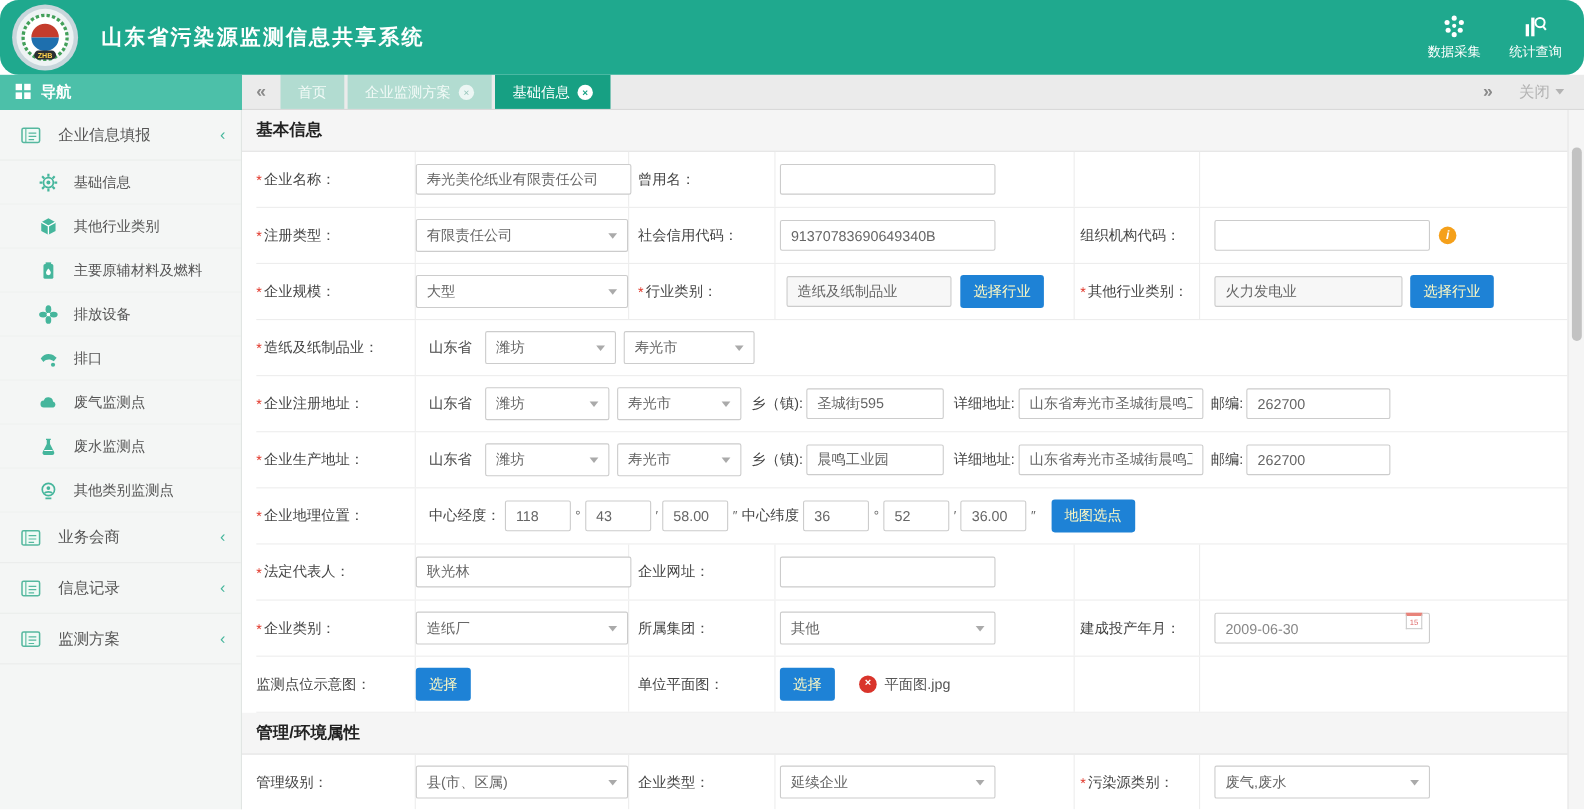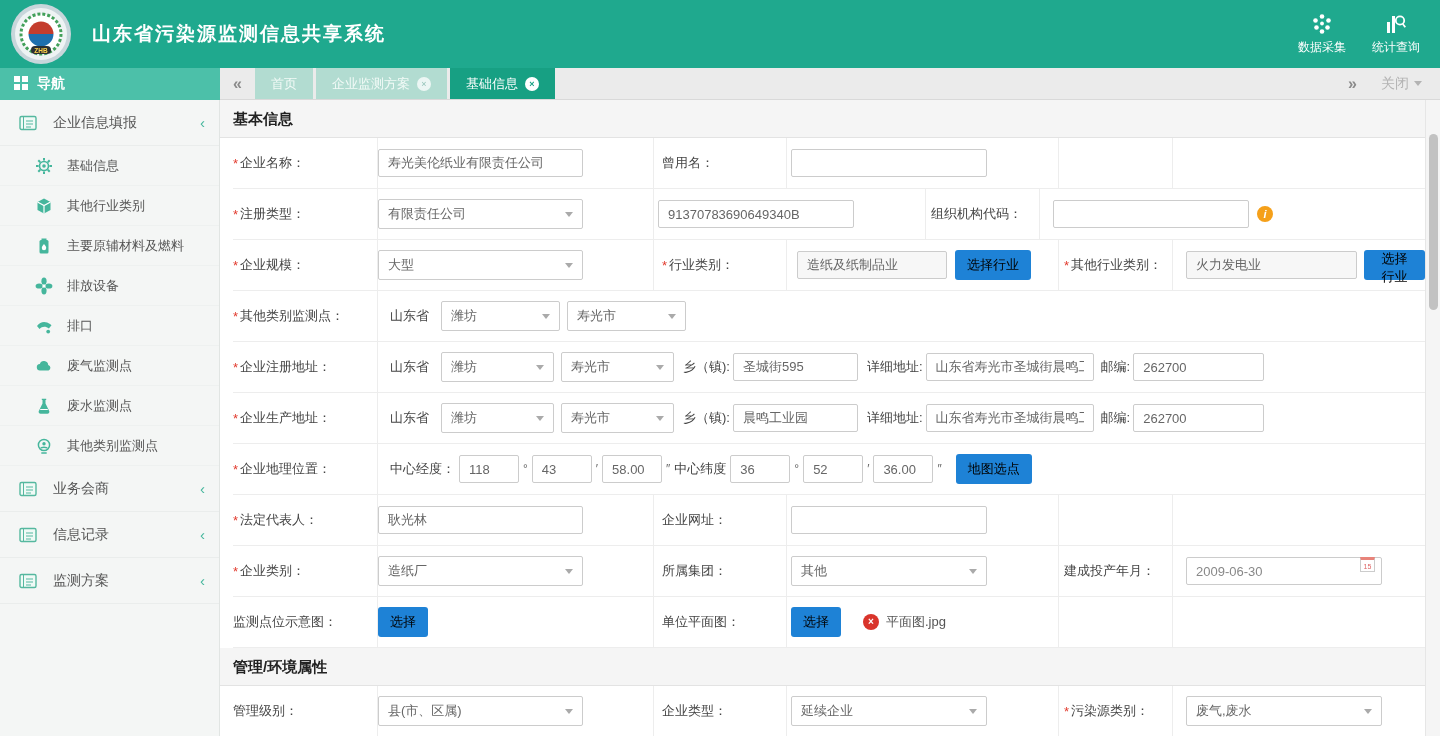--- a/index.html
+++ b/index.html
@@ -3,21 +3,21 @@
 <meta charset="utf-8">
 <style>
   * { box-sizing: border-box; }
   html,body { margin:0; padding:0; }
   body {
     width:1440px; height:736px; overflow:hidden;
     font-family:"Liberation Sans","DejaVu Sans",sans-serif;
     background:#fff; font-size:13px; color:#444;
   }
   
-  .header { height:68px; background:#1fa98e; display:flex; align-items:center; position:relative; }
+  .header { height:68px; background:#1fa98e; display:flex; align-items:center; position:relative;border-radius:17px; }
   .logo { margin:3px 0 0 10px; flex:0 0 auto; }
   .app-title { color:#fff; font-size:19px; font-weight:bold; letter-spacing:2px; margin:0 0 0 20px; }
   .header-actions { margin-left:auto; display:flex; gap:26px; padding-right:20px;align-items:center; }
   .header-action { display:flex; flex-direction:column; align-items:center; color:#fff; font-size:12px; cursor:pointer; }
   .header-action .h-icon { height:24px; display:flex; align-items:flex-end; margin-bottom:3px; }
   
   .subbar { height:32px; display:flex; }
   .nav-head { width:220px; background:#4cc0a9; color:#fff; display:flex; align-items:center; gap:9px; padding-left:14px; font-size:14px; font-weight:bold; }
   .tabstrip { flex:1; background:#ebebeb; display:flex; align-items:stretch; border-bottom:1px solid #d9d9d9; }
   .tab-arrow { color:#8a8a8a; font-size:16px; font-weight:bold; display:flex; align-items:center; padding:0 13px; cursor:pointer; }
@@ -37,28 +37,28 @@
   .side-item { height:40px; display:flex; align-items:center; padding-left:35px; border-bottom:1px solid #eef1f0; color:#555; font-size:13px; cursor:pointer; }
   .side-item .si-icon { width:18px; margin-right:14px; display:flex; }
   
   .content { flex:1; background:#fff; position:relative; overflow:hidden; }
   .form { margin:0 15px 0 13px; }
   .sec-title { height:38px; line-height:38px; background:#f5f5f5; border-bottom:1px solid #e3e3e3; font-weight:bold; font-size:15px; color:#222; padding-left:0; margin:0 -15px 0 -13px; }
   .sec-title span { padding-left:13px; }
   .frow { display:flex; height:51px; border-bottom:1px solid #ededed; align-items:center; }
   .cell { height:100%; display:flex; align-items:center; }
   .bR { border-right:1px solid #ededed; }
-  .w-l1{width:145px}.w-f1{width:276px}.w-l2{width:133px;padding-left:8px}.w-f2{width:272px}.w-l3{width:114px;padding-left:5px}.w-f3{flex:1}
+  .w-l1{width:145px}.w-f1{width:194px}.w-l2{width:133px;padding-left:8px}.w-f2{width:272px}.w-l3{width:114px;padding-left:5px}.w-f3{flex:1}
   .span-cell { flex:1; display:flex; align-items:center; }
   .req { color:#e23b2e; margin-right:2px; }
   .inp { height:28px; border:1px solid #ccc; border-radius:2px; padding:0 9px; font:13px "Liberation Sans","DejaVu Sans",sans-serif; color:#666; background:#fff; }
   .inp.ro { background:#f7f7f7; }
   .sel { height:30px; border:1px solid #ccc; border-radius:2px; background:#fff; color:#666; display:flex; align-items:center; justify-content:space-between; padding:0 9px; cursor:pointer; }
   .sel-caret { width:0; height:0; border:4px solid transparent; border-top:5px solid #aaa; margin-top:5px; }
-  .btn-blue { height:30px; border:none; border-radius:3px; background:#1e82d6; color:#000000; font:13px "Liberation Sans","DejaVu Sans",sans-serif; padding:0 12px; cursor:pointer; }
+  .btn-blue { height:30px; border:none; border-radius:3px; background:#1e82d6; color:#fef9c3; font:13px "Liberation Sans","DejaVu Sans",sans-serif; padding:0 12px; cursor:pointer; }
   .info-icon { width:16px; height:16px; border-radius:50%; background:#f5a01a; color:#fff; font-size:11px; font-weight:bold; font-style:italic; text-align:center; line-height:16px; margin-left:8px; }
   .del-icon { width:16px; height:16px; border-radius:50%; background:#d9342b; color:#fff; font-size:10px; font-weight:bold; text-align:center; line-height:16px; cursor:pointer; }
   .date-wrap { position:relative; display:flex; align-items:flex-start; }
   .cal-icon { position:absolute; right:7px; width:15px; height:15px; border:1px solid #ccc; background:#fff; font-size:7px; color:#d66; text-align:center; line-height:13px; border-top:3px solid #e8837a; cursor:pointer; }
   .sym { color:#666; margin:0 4px; font-size:12px; }
   .fname { color:#555; margin-left:7px; }
   
   .vscroll { position:absolute; top:0; right:0; width:15px; height:100%; background:#f5f5f5; border-left:1px solid #e6e6e6; }
   .vthumb { position:absolute; top:34px; left:3px; width:9px; height:176px; background:#c2c2c2; border-radius:5px; cursor:pointer; }
 </style>
@@ -315,20 +315,23 @@
         <div class="cell w-l1 bR">
             <span class="req">*</span>
             <span>注册类型：</span>
           </div>
         <div class="cell w-f1 bR">
           <div class="sel" style="width:205px">
               <span>有限责任公司</span>
               <i class="sel-caret"></i>
             </div>
         </div>
+        <div class="cell w-l2 bR">
+            <span>社会信用代码：</span>
+          </div>
         <div class="cell w-f2 bR">
             <input class="inp" style="width: 196px; margin-left: 4px;" value="91370783690649340B">
           </div>
         <div class="cell w-l3 bR">
             <span>组织机构代码：</span>
           </div>
         <div class="cell w-f3">
           <input class="inp" style="width: 196px; margin-left: 13px;" value="">
           <span class="info-icon">i</span>
         </div>
@@ -359,21 +362,21 @@
           </div>
         <div class="cell w-f3">
           <input class="inp ro" style="width: 171px; margin-left: 13px;" value="火力发电业">
           <button class="btn-blue" style="margin-left:7px">选择行业</button>
         </div>
       </div>
 
       <div class="frow">
         <div class="cell w-l1 bR">
             <span class="req">*</span>
-            <span>其他类别监测点：</span>
+            <span>造纸及纸制品业：</span>
           </div>
         <div class="span-cell" style="padding-left:12px">
           <span>山东省</span>
           <div class="sel" style="width:119px;margin-left:12px">
               <span>潍坊</span>
               <i class="sel-caret"></i>
             </div>
           <div class="sel" style="width:119px;margin-left:7px">
               <span>寿光市</span>
               <i class="sel-caret"></i>

